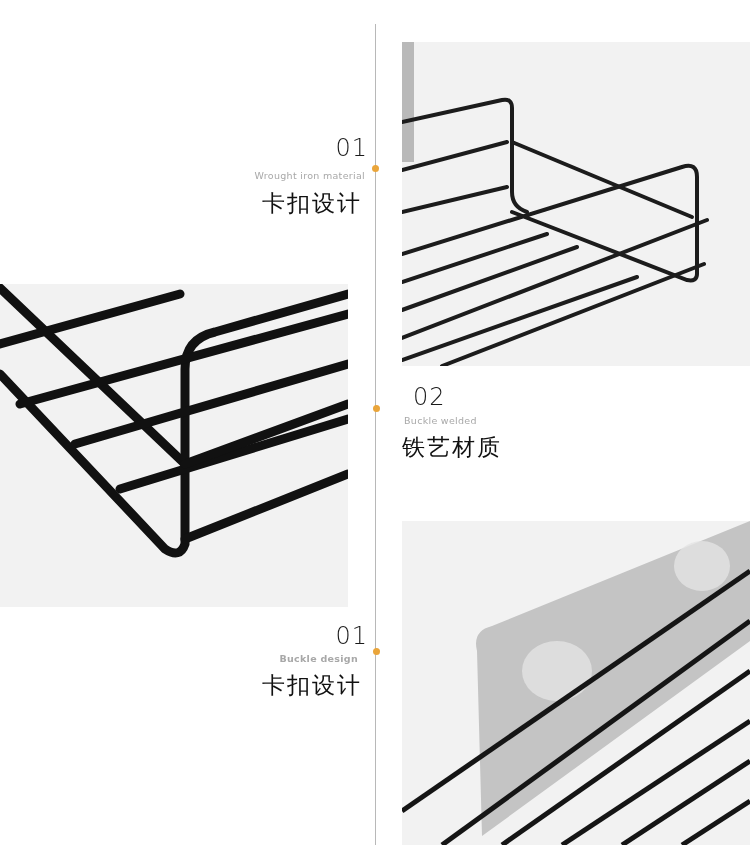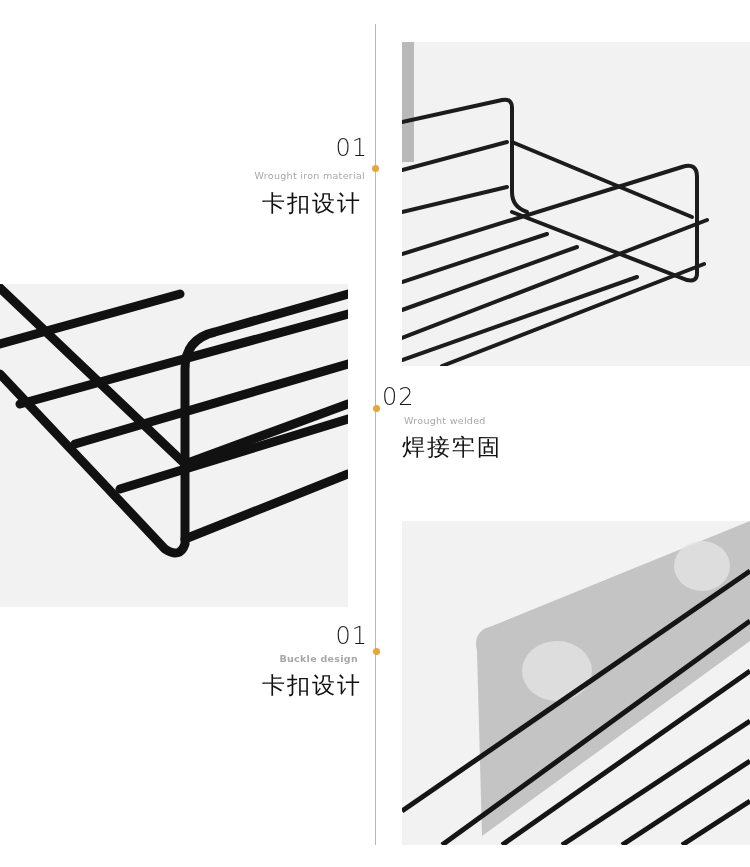--- a/index.html
+++ b/index.html
@@ -18,23 +18,23 @@
 
 <div class="vline"></div>
 <div class="dot" style="left:372px;top:165px;"></div>
 <div class="dot" style="left:373px;top:405px;"></div>
 <div class="dot" style="left:373px;top:648px;"></div>
 
 <div class="num right" style="right:382px;top:134px;">01</div>
 <div class="en right" style="right:385px;top:170px;">Wrought iron material</div>
 <div class="zh right" style="right:388px;top:188px;">卡扣设计</div>
 
-<div class="num" style="left:382px;top:383px;">02</div>
-<div class="en" style="left:404px;top:415px;">Wrought welded</div>
-<div class="zh" style="left:402px;top:432px;">焊接牢固</div>
+<div class="num" style="left:413px;top:383px;">02</div>
+<div class="en" style="left:404px;top:415px;">Buckle welded</div>
+<div class="zh" style="left:402px;top:432px;">铁艺材质</div>
 
 <div class="num right" style="right:382px;top:622px;">01</div>
 <div class="en right" style="right:392px;top:653px;font-weight:bold;">Buckle design</div>
 <div class="zh right" style="right:388px;top:670px;font-family:Liberation Mono, monospace;">卡扣设计</div>
 
 <div class="photo" style="left:402px;top:42px;width:348px;height:324px;">
   <svg viewBox="0 0 348 324" preserveAspectRatio="none">
     <rect x="0" y="0" width="12" height="120" fill="#b9b9b9"></rect>
     <g stroke="#1c1c1c" stroke-width="4" fill="none" stroke-linecap="round">
       <path d="M0 80 L100 58 Q110 56 110 66 L110 150 Q110 165 125 170"></path>

